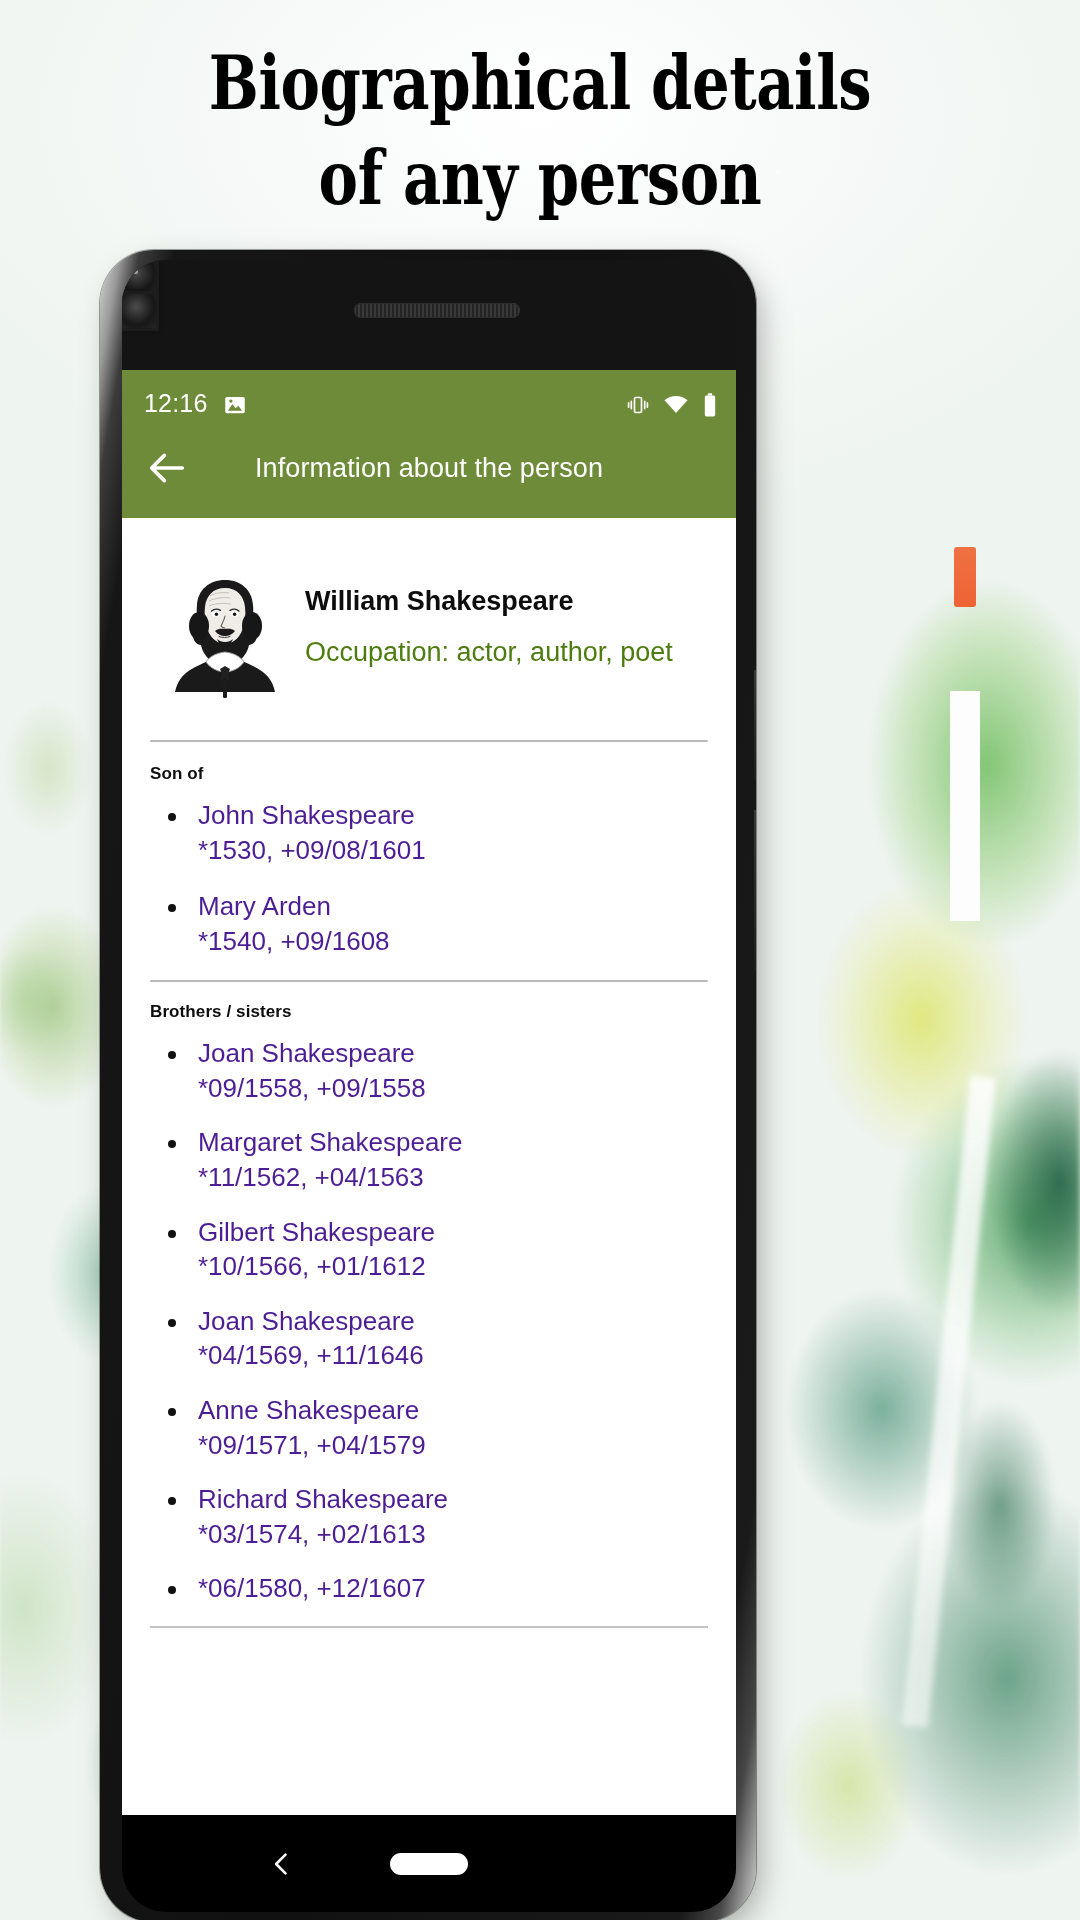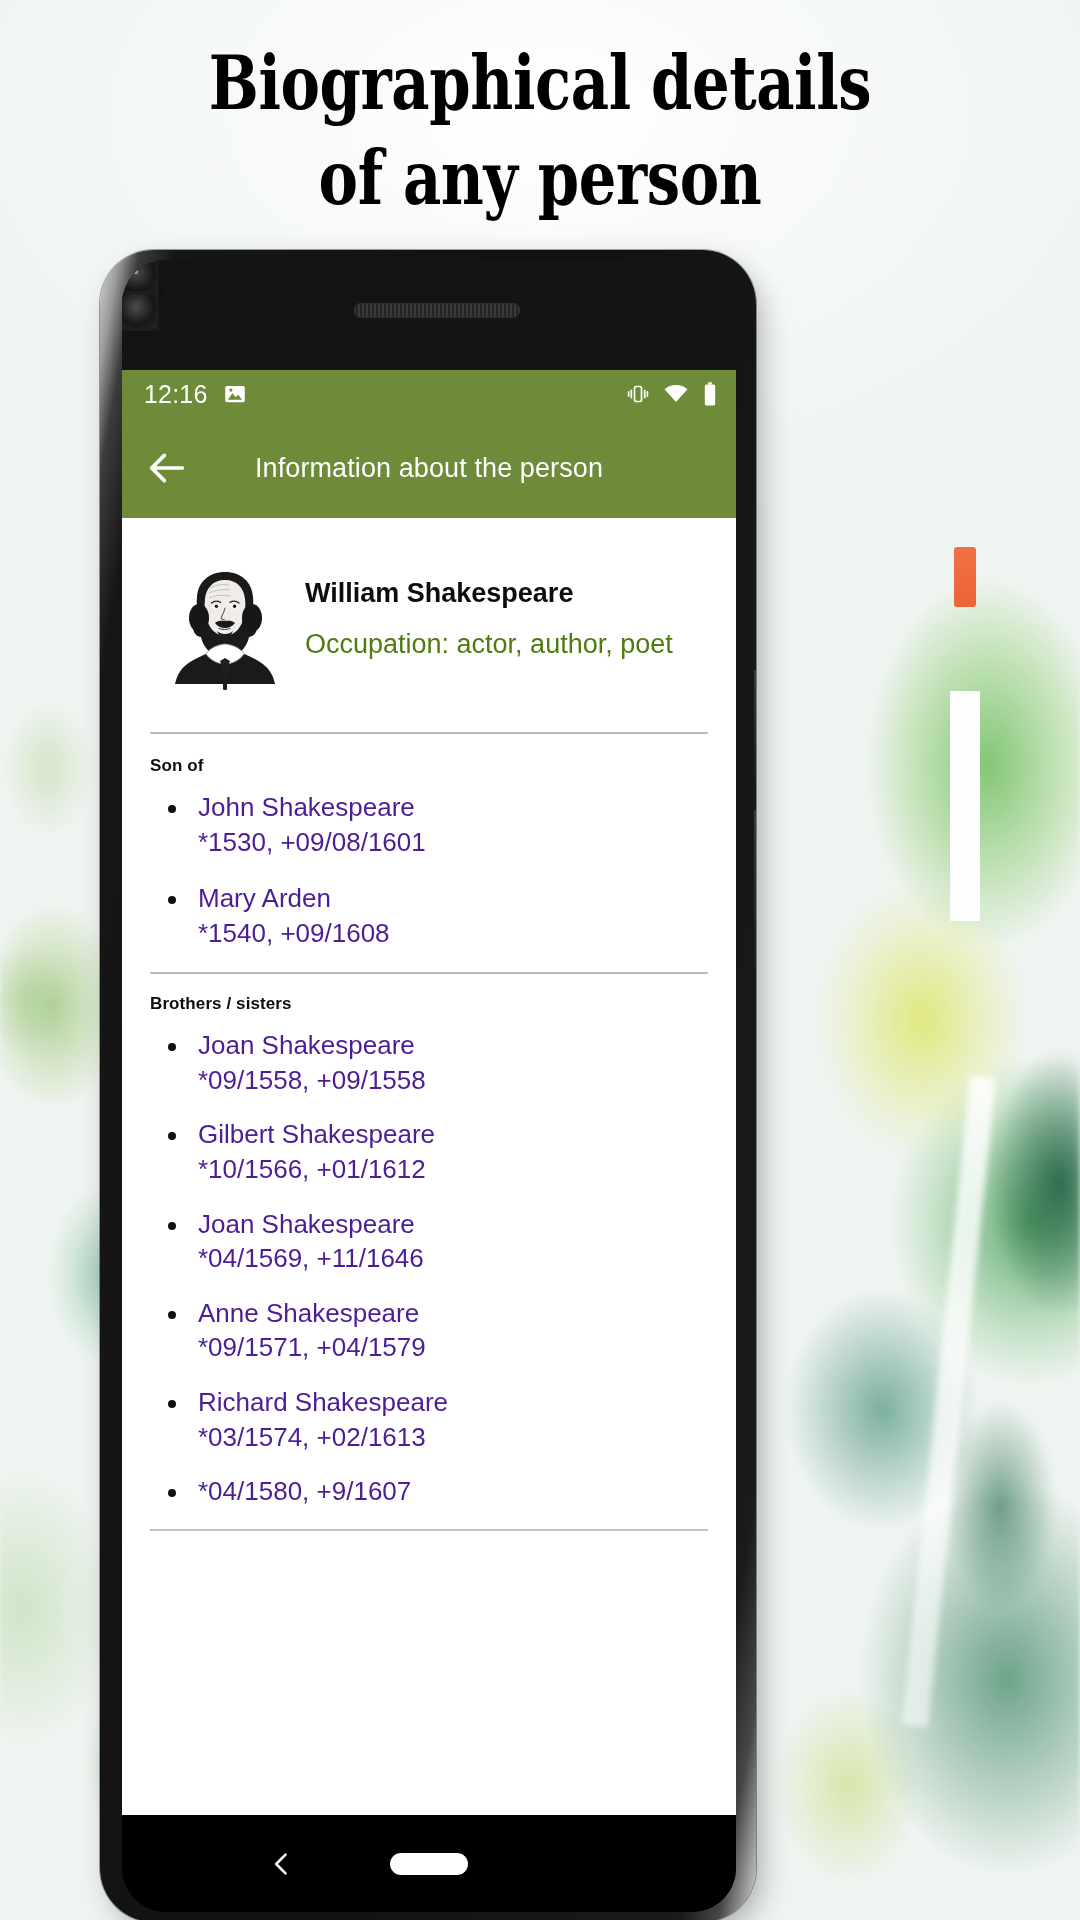--- a/index.html
+++ b/index.html
@@ -185,21 +185,21 @@
     left: 0; top: 110px;
     width: 614px; height: 1445px;
     background: #ffffff;
     overflow: hidden;
   }
 
   .statusbar {
     height: 48px;
     background: #6d8b38;
     display: flex;
-    align-items: center;
+    align-items: flex-end;
     padding: 0 18px 0 22px;
     color: #ffffff;
   }
   .status-time {
     font-size: 25px;
     font-weight: 400;
     letter-spacing: .2px;
   }
   .status-left-icons { display: flex; align-items: center; gap: 10px; margin-left: 14px; }
   .status-right-icons { margin-left: auto; display: flex; align-items: center; gap: 13px; }
@@ -220,21 +220,21 @@
     font-weight: 400;
     margin-right: 46px;
     letter-spacing: .1px;
   }
 
   .content {
     position: absolute;
     left: 0; top: 148px;
     width: 614px; height: 1165px;
     background: #fff;
-    padding: 8px 28px;
+    padding: 16px 28px;
     overflow: hidden;
   }
 
   .person-row {
     display: flex;
     align-items: flex-start;
     padding: 22px 0 8px 0;
     min-height: 190px;
   }
   .portrait {
@@ -470,37 +470,41 @@
           <div class="divider"></div>
 
           <div class="section section-sib">
             <div class="section-title">Brothers / sisters</div>
             <ul class="rel-list">
               <li class="rel-item">
                 <span class="rel-name">Joan Shakespeare</span>
                 <span class="rel-dates">*09/1558, +09/1558</span>
               </li>
               <li class="rel-item">
+                <span class="rel-name">Margaret Shakespeare</span>
+                <span class="rel-dates">*11/1562, +04/1563</span>
+              </li>
+              <li class="rel-item">
                 <span class="rel-name">Gilbert Shakespeare</span>
                 <span class="rel-dates">*10/1566, +01/1612</span>
               </li>
               <li class="rel-item">
                 <span class="rel-name">Joan Shakespeare</span>
                 <span class="rel-dates">*04/1569, +11/1646</span>
               </li>
               <li class="rel-item">
                 <span class="rel-name">Anne Shakespeare</span>
                 <span class="rel-dates">*09/1571, +04/1579</span>
               </li>
               <li class="rel-item">
                 <span class="rel-name">Richard Shakespeare</span>
                 <span class="rel-dates">*03/1574, +02/1613</span>
               </li>
               <li class="rel-item">
-                <span class="rel-dates">*04/1580, +9/1607</span>
+                <span class="rel-dates">*06/1580, +12/1607</span>
               </li>
             </ul>
           </div>
 
           <div class="bottom-divider"></div>
 
         </div>
       </div>
 
       <div class="navbar">

